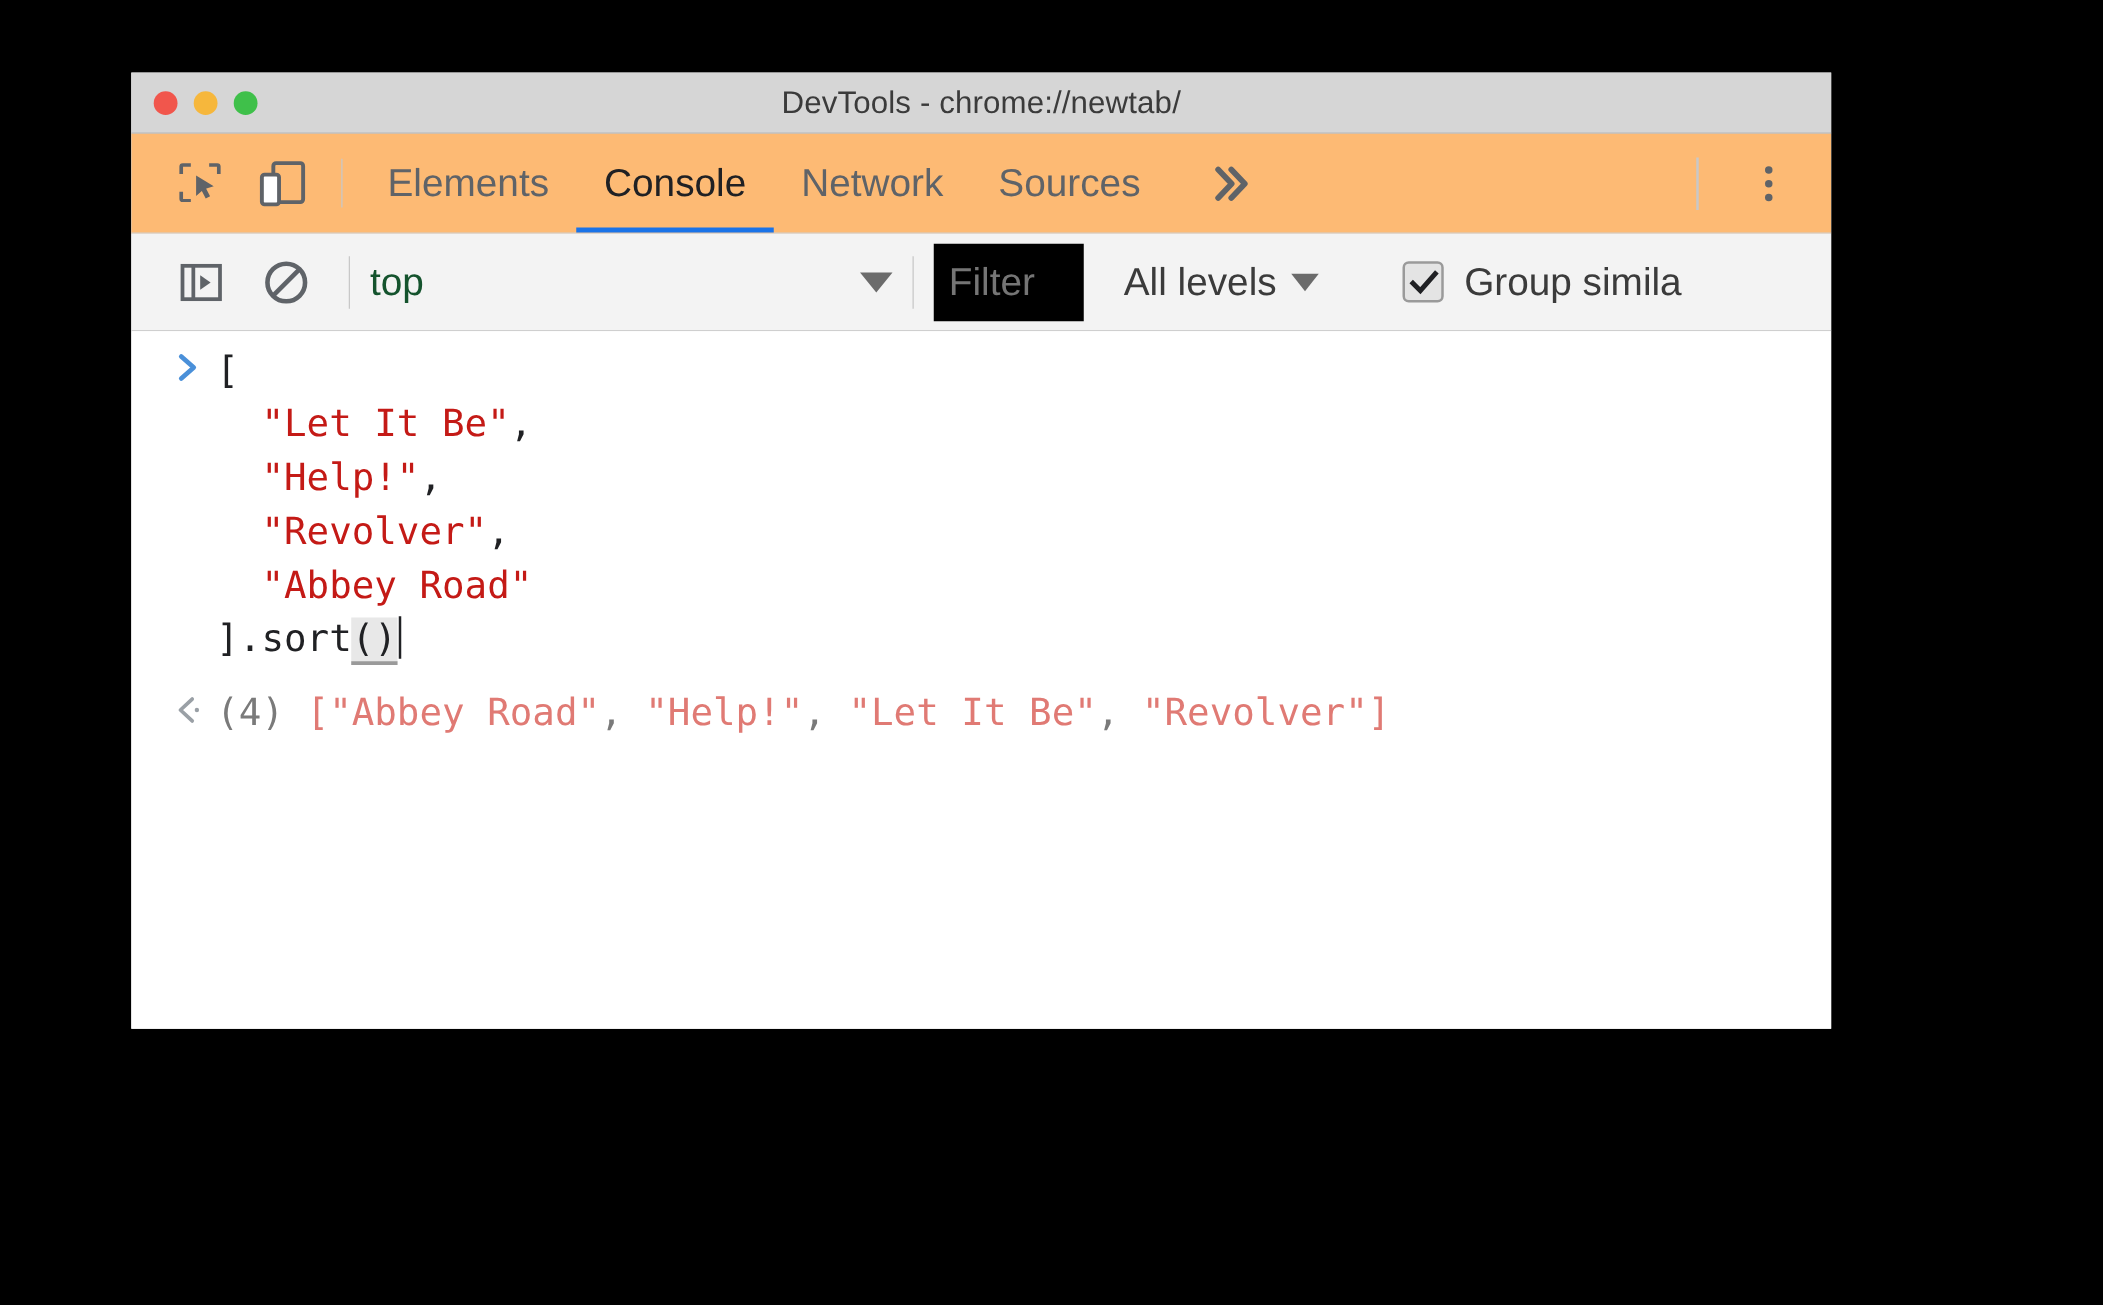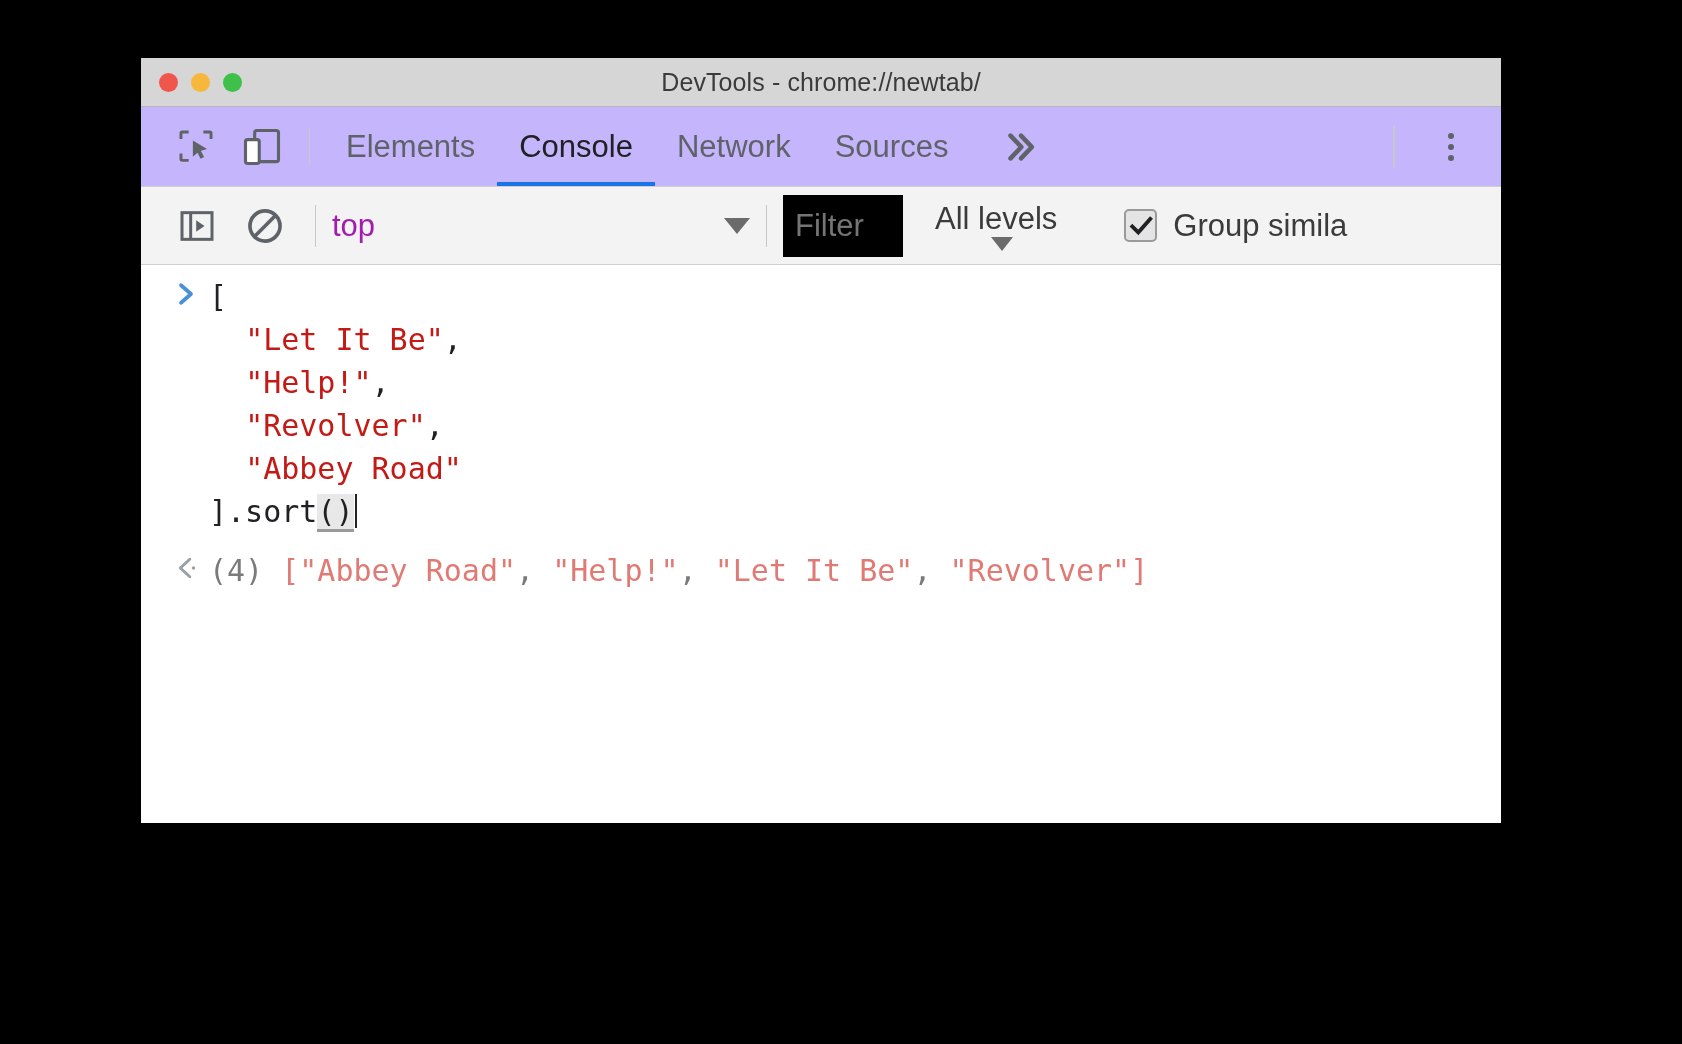--- a/index.html
+++ b/index.html
@@ -23,21 +23,20 @@
 
   
   #window {
     position: absolute;
     left: 105px;
     top: 58px;
     width: 1360px;
     height: 765px;
     background: #ffffff;
     overflow: hidden;
-    margin-left: 36px;
   }
 
   
   .titlebar {
     position: relative;
     height: 48px;
     background: #d6d6d6;
     border-bottom: 1px solid #b6b6b6;
     display: flex;
     align-items: center;
@@ -66,21 +65,21 @@
     font-size: 25px;
     color: #3b3b3b;
     letter-spacing: 0.1px;
     white-space: nowrap;
   }
 
   
   .tabbar {
     position: relative;
     height: 80px;
-    background: #c4b5fd;
+    background: #fdba74;
     border-bottom: 1px solid #cfcfcf;
     display: flex;
     align-items: stretch;
     padding-left: 22px;
     box-sizing: border-box;
   }
   .tb-icon {
     width: 66px;
     display: flex;
     align-items: center;
@@ -175,21 +174,21 @@
     margin: 0 16px;
   }
   .context-select {
     display: flex;
     align-items: center;
     width: 418px;
     cursor: pointer;
   }
   .context-label {
     font-size: 31px;
-    color: #a21caf;
+    color: #14532d;
   }
   .caret {
     margin-left: auto;
     width: 0; height: 0;
     border-left: 13px solid transparent;
     border-right: 13px solid transparent;
     border-top: 16px solid #6b6b6b;
   }
   .caret.small {
     border-left-width: 11px;
@@ -210,21 +209,20 @@
     box-sizing: border-box;
   }
   .levels {
     display: flex;
     align-items: center;
     margin-left: 32px;
     font-size: 31px;
     color: #3b3b3b;
     cursor: pointer;
     white-space: nowrap;
-    flex-direction: column;
   }
   .group-wrap {
     display: flex;
     align-items: center;
     margin-left: 30px;
     cursor: pointer;
     white-space: nowrap;
     padding-left: 37px;
   }
   .checkbox {

